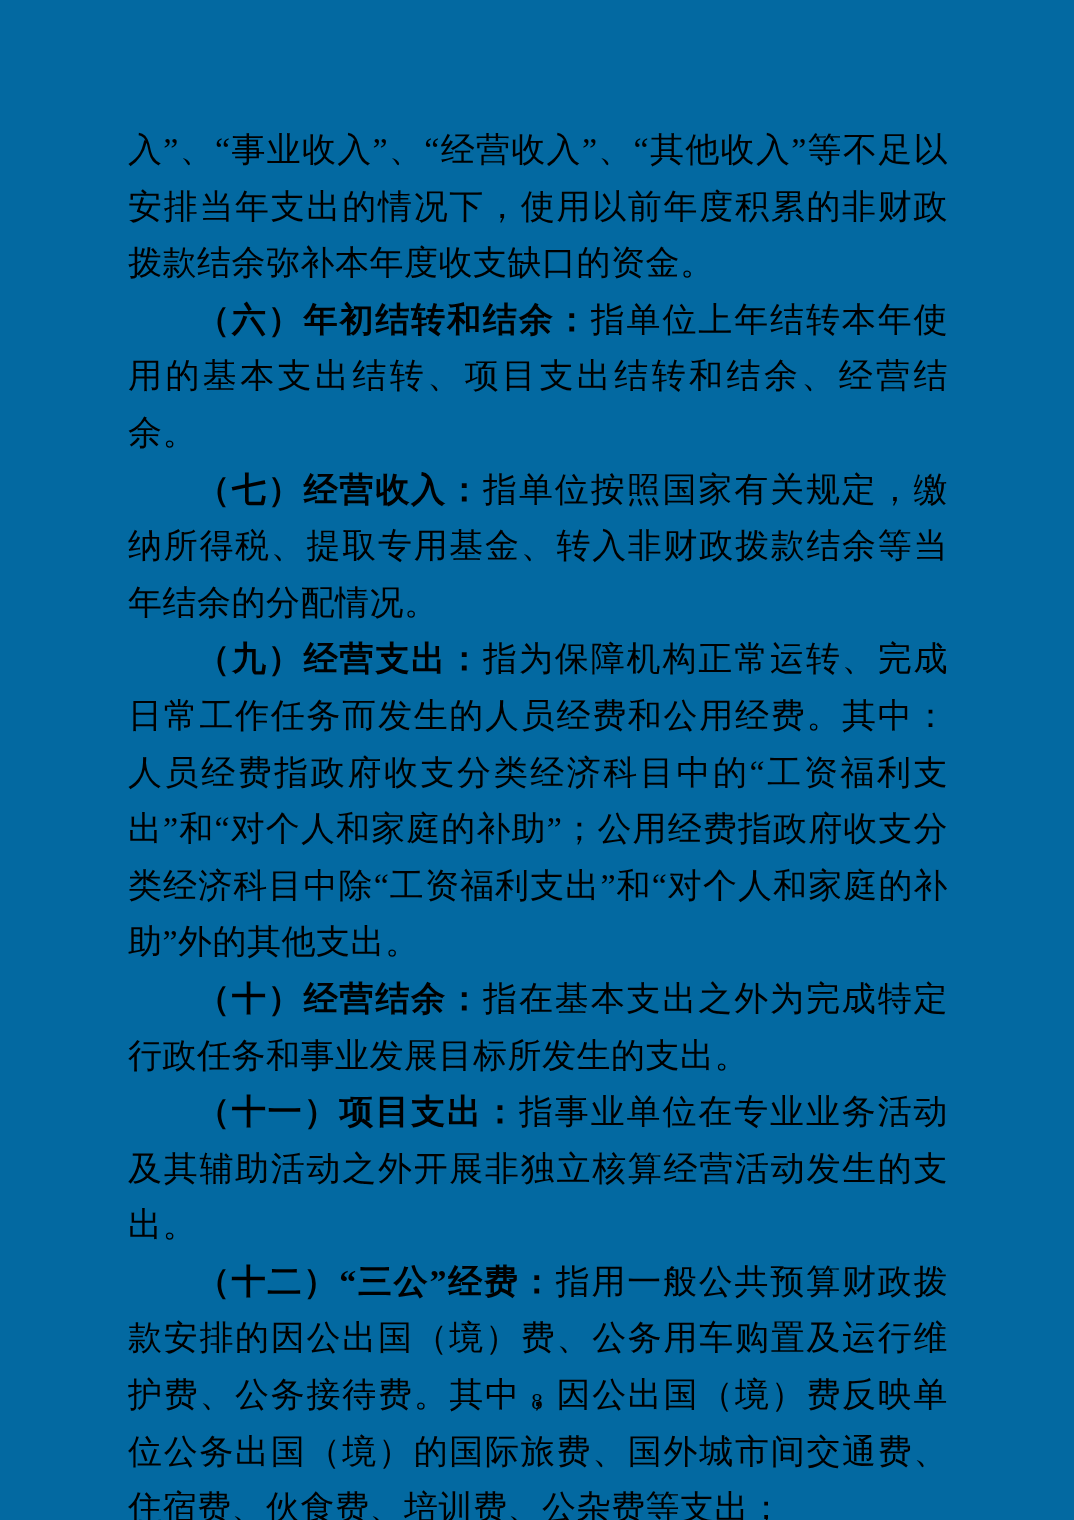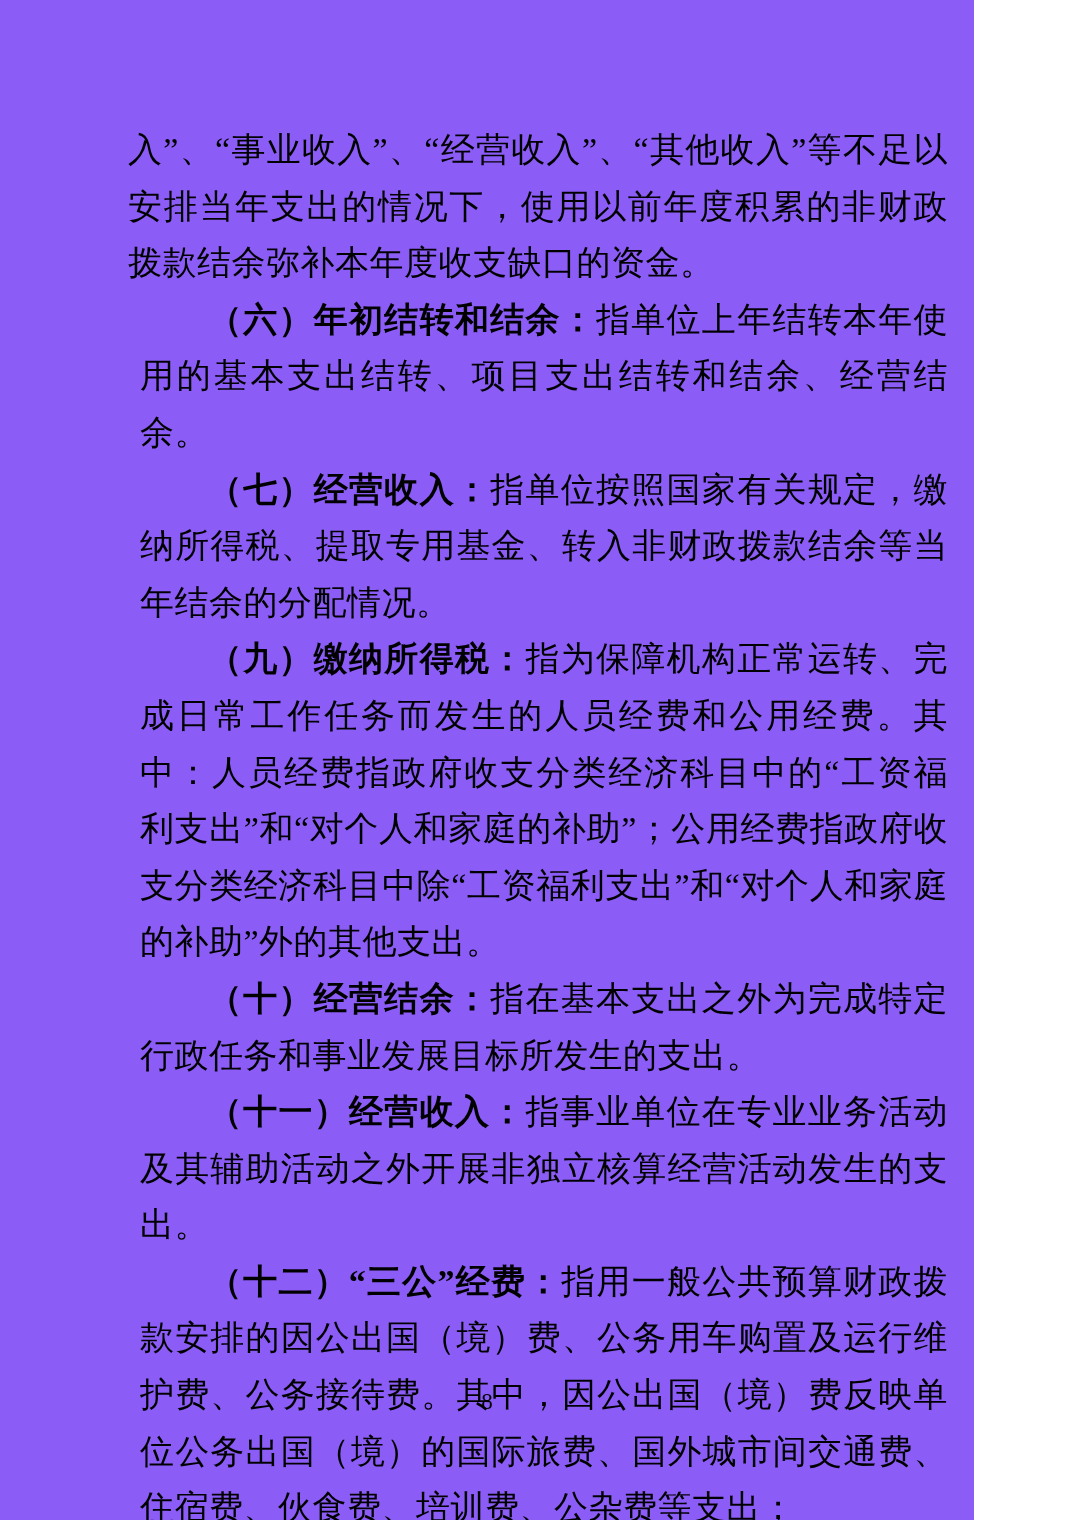--- a/index.html
+++ b/index.html
@@ -2,23 +2,23 @@
 <html><head>
 <meta charset="utf-8">
 <style>
   html, body {
     margin: 0;
     padding: 0;
     background: #ffffff;
   }
   .page {
     position: relative;
-    width: 974px;
+    width: 1074px;
     height: 1520px;
-    background: #8b5cf6;
+    background: #0369a1;
     color: #000000;
     font-family: "Liberation Serif", "DejaVu Serif", serif;
     overflow: hidden;
     text-decoration: underline;
   }
   .content {
     position: absolute;
     left: 128px;
     top: 122px;
     width: 820px;
@@ -27,21 +27,20 @@
     margin: 0;
     padding: 0;
     font-size: 34px;
     line-height: 56.6px;
     text-align: justify;
     text-justify: inter-ideograph;
     letter-spacing: 0.5px;
   }
   .content p.indent {
     text-indent: 2em;
-    margin-left: 12px;
   }
   .content p b {
     font-weight: 700;
   }
   .page-number {
     position: absolute;
     left: 0;
     right: 0;
     bottom: 104px;
     text-align: center;
@@ -55,22 +54,22 @@
 
 <div class="page">
   <div class="content">
   <p><span>入”、“事业收入”、“经营收入”、“其他收入”等不足以安排当年支出的情况下，使用以前年度积累的非财政拨款结余弥补本年度收支缺口的资金。</span></p>
 
   <p class="indent"><b>（六）年初结转和结余：</b><span>指单位上年结转本年使用的基本支出结转、项目支出结转和结余、经营结余。</span></p>
 
   <p class="indent"><b>（七）经营收入：</b><span>指单位按照国家有关规定，缴纳所得税、提取专用基金、转入非财政拨款结余等当年结余的分配情况。</span></p>
 
 
-  <p class="indent"><b>（九）缴纳所得税：</b><span>指为保障机构正常运转、完成日常工作任务而发生的人员经费和公用经费。其中：人员经费指政府收支分类经济科目中的“工资福利支出”和“对个人和家庭的补助”；公用经费指政府收支分类经济科目中除“工资福利支出”和“对个人和家庭的补助”外的其他支出。</span></p>
+  <p class="indent"><b>（九）经营支出：</b><span>指为保障机构正常运转、完成日常工作任务而发生的人员经费和公用经费。其中：人员经费指政府收支分类经济科目中的“工资福利支出”和“对个人和家庭的补助”；公用经费指政府收支分类经济科目中除“工资福利支出”和“对个人和家庭的补助”外的其他支出。</span></p>
 
   <p class="indent"><b>（十）经营结余：</b><span>指在基本支出之外为完成特定行政任务和事业发展目标所发生的支出。</span></p>
 
-  <p class="indent"><b>（十一）经营收入：</b><span>指事业单位在专业业务活动及其辅助活动之外开展非独立核算经营活动发生的支出。</span></p>
+  <p class="indent"><b>（十一）项目支出：</b><span>指事业单位在专业业务活动及其辅助活动之外开展非独立核算经营活动发生的支出。</span></p>
 
   <p class="indent"><b>（十二）“三公”经费：</b><span>指用一般公共预算财政拨款安排的因公出国（境）费、公务用车购置及运行维护费、公务接待费。其中，因公出国（境）费反映单位公务出国（境）的国际旅费、国外城市间交通费、住宿费、伙食费、培训费、公杂费等支出；</span></p>
 </div>
   <div class="page-number">8</div>
 </div>
 
 </body></html>

